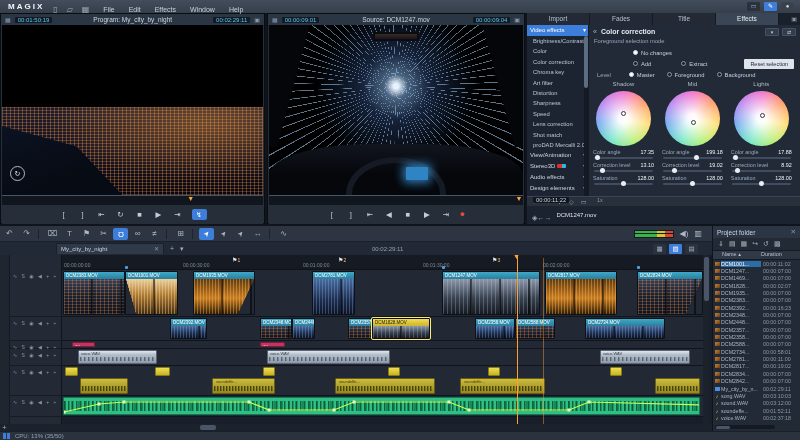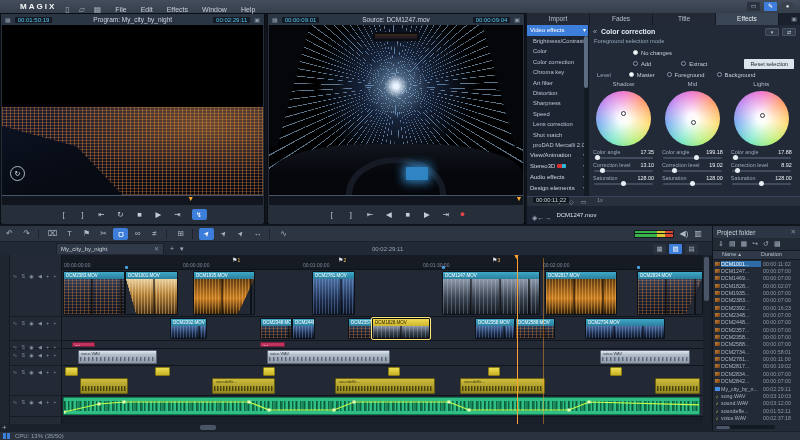--- a/index.html
+++ b/index.html
@@ -2,21 +2,21 @@
 <html><head>
 <meta charset="utf-8">
 <style>
 *{margin:0;padding:0;box-sizing:border-box}
 html,body{width:800px;height:440px;overflow:hidden;background:#10151d;
   font-family:"Liberation Sans","DejaVu Sans",sans-serif;color:#c8d2dc;-webkit-font-smoothing:antialiased}
 #app{position:relative;width:800px;height:440px;background:#10151d}
 
 
 #menubar{position:absolute;left:0;top:0;width:800px;height:13px;background:linear-gradient(180deg,#434d5c,#353e4b);display:flex;align-items:center;z-index:30}
-#logo{font-size:8px;font-weight:bold;letter-spacing:2px;color:#f2f5f8;margin-left:20px}
+#logo{font-size:8px;font-weight:bold;letter-spacing:2px;color:#f2f5f8;margin-left:8px}
 .mfi{font-size:8px;color:#9fabba;margin-left:9px}
 .menu-item{font-size:7px;color:#c6cfd9;margin-left:14px}
 #win-btns{margin-left:auto;margin-right:6px;display:flex;gap:4px}
 .wbtn{width:13px;height:9px;border-radius:1px;background:#2a323e;color:#aab6c4;font-size:6px;line-height:9px;text-align:center}
 .wbtn.blue{background:#3d7edb;color:#fff}
 .wbtn.round{background:#39414d;border-radius:5px;color:#d8dee6}
 
 
 .mon{position:absolute;top:13px;height:211px;background:#262e3a;border:1px solid #0a0d12}
 #program{left:0;width:265px}

